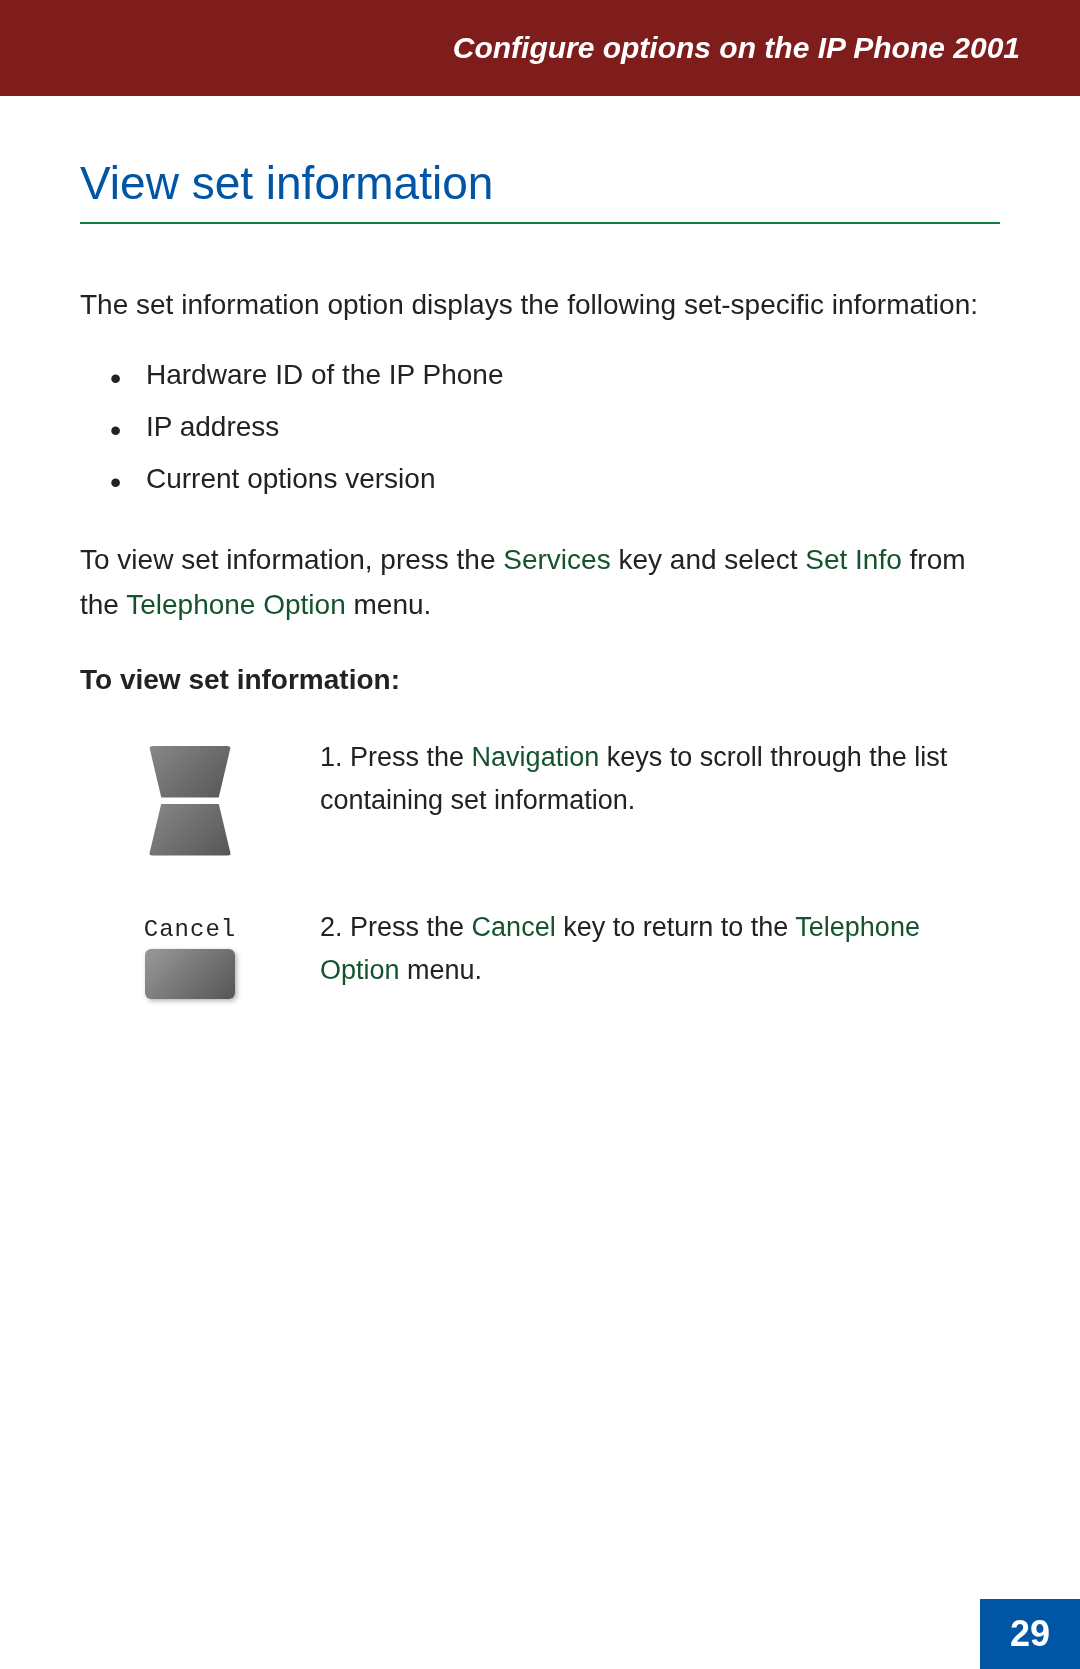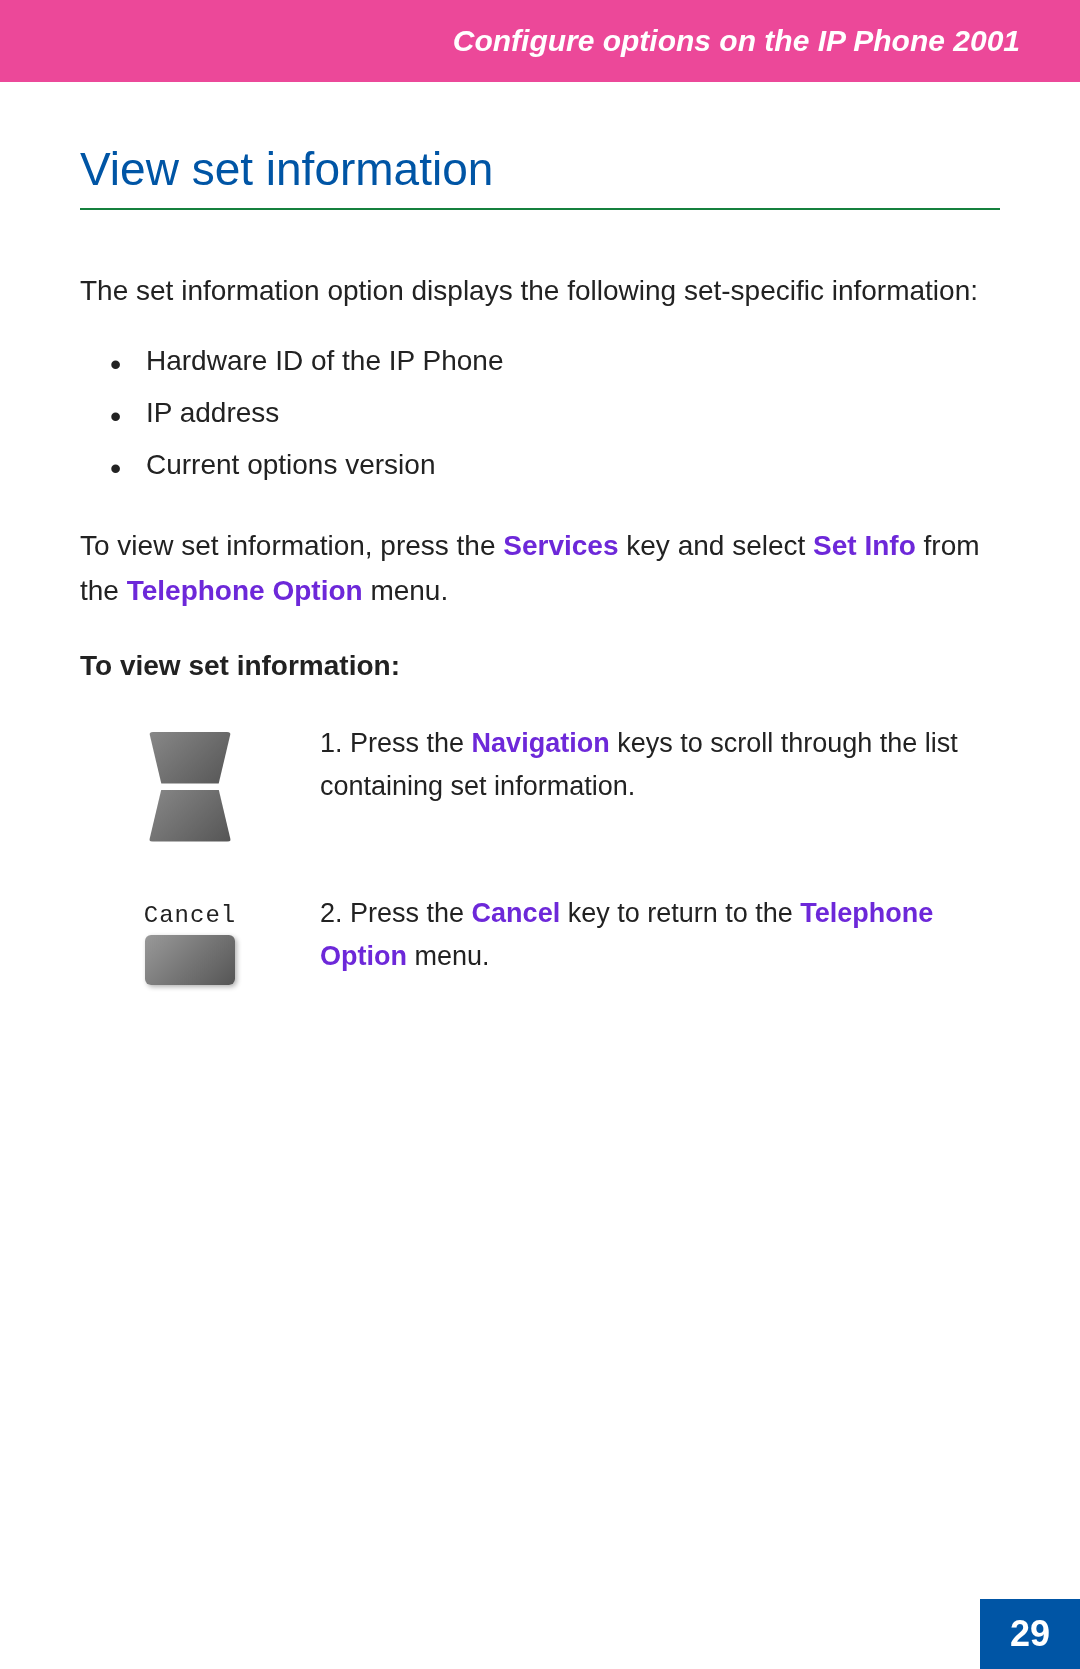--- a/index.html
+++ b/index.html
@@ -13,23 +13,23 @@
       min-height: 1669px;
       background: #ffffff;
       font-family: Arial, Helvetica, sans-serif;
       font-size: 28px;
       color: #222222;
       position: relative;
     }
 
     
     .header-bar {
-      background-color: #ec4899;
+      background-color: #7f1d1d;
       width: 100%;
-      height: 82px;
+      height: 96px;
       display: flex;
       align-items: center;
       justify-content: flex-end;
       padding-right: 60px;
     }
 
     .header-title {
       color: #ffffff;
       font-size: 30px;
       font-weight: bold;
@@ -83,22 +83,22 @@
     }
 
     
     .desc-paragraph {
       font-size: 28px;
       line-height: 1.6;
       margin-bottom: 36px;
     }
 
     .link-text {
-      color: #6d28d9;
-      font-weight: bold;
+      color: #14532d;
+      font-weight: normal;
     }
 
     
     .section-heading {
       font-size: 28px;
       font-weight: bold;
       color: #222222;
       margin-bottom: 40px;
     }
 

